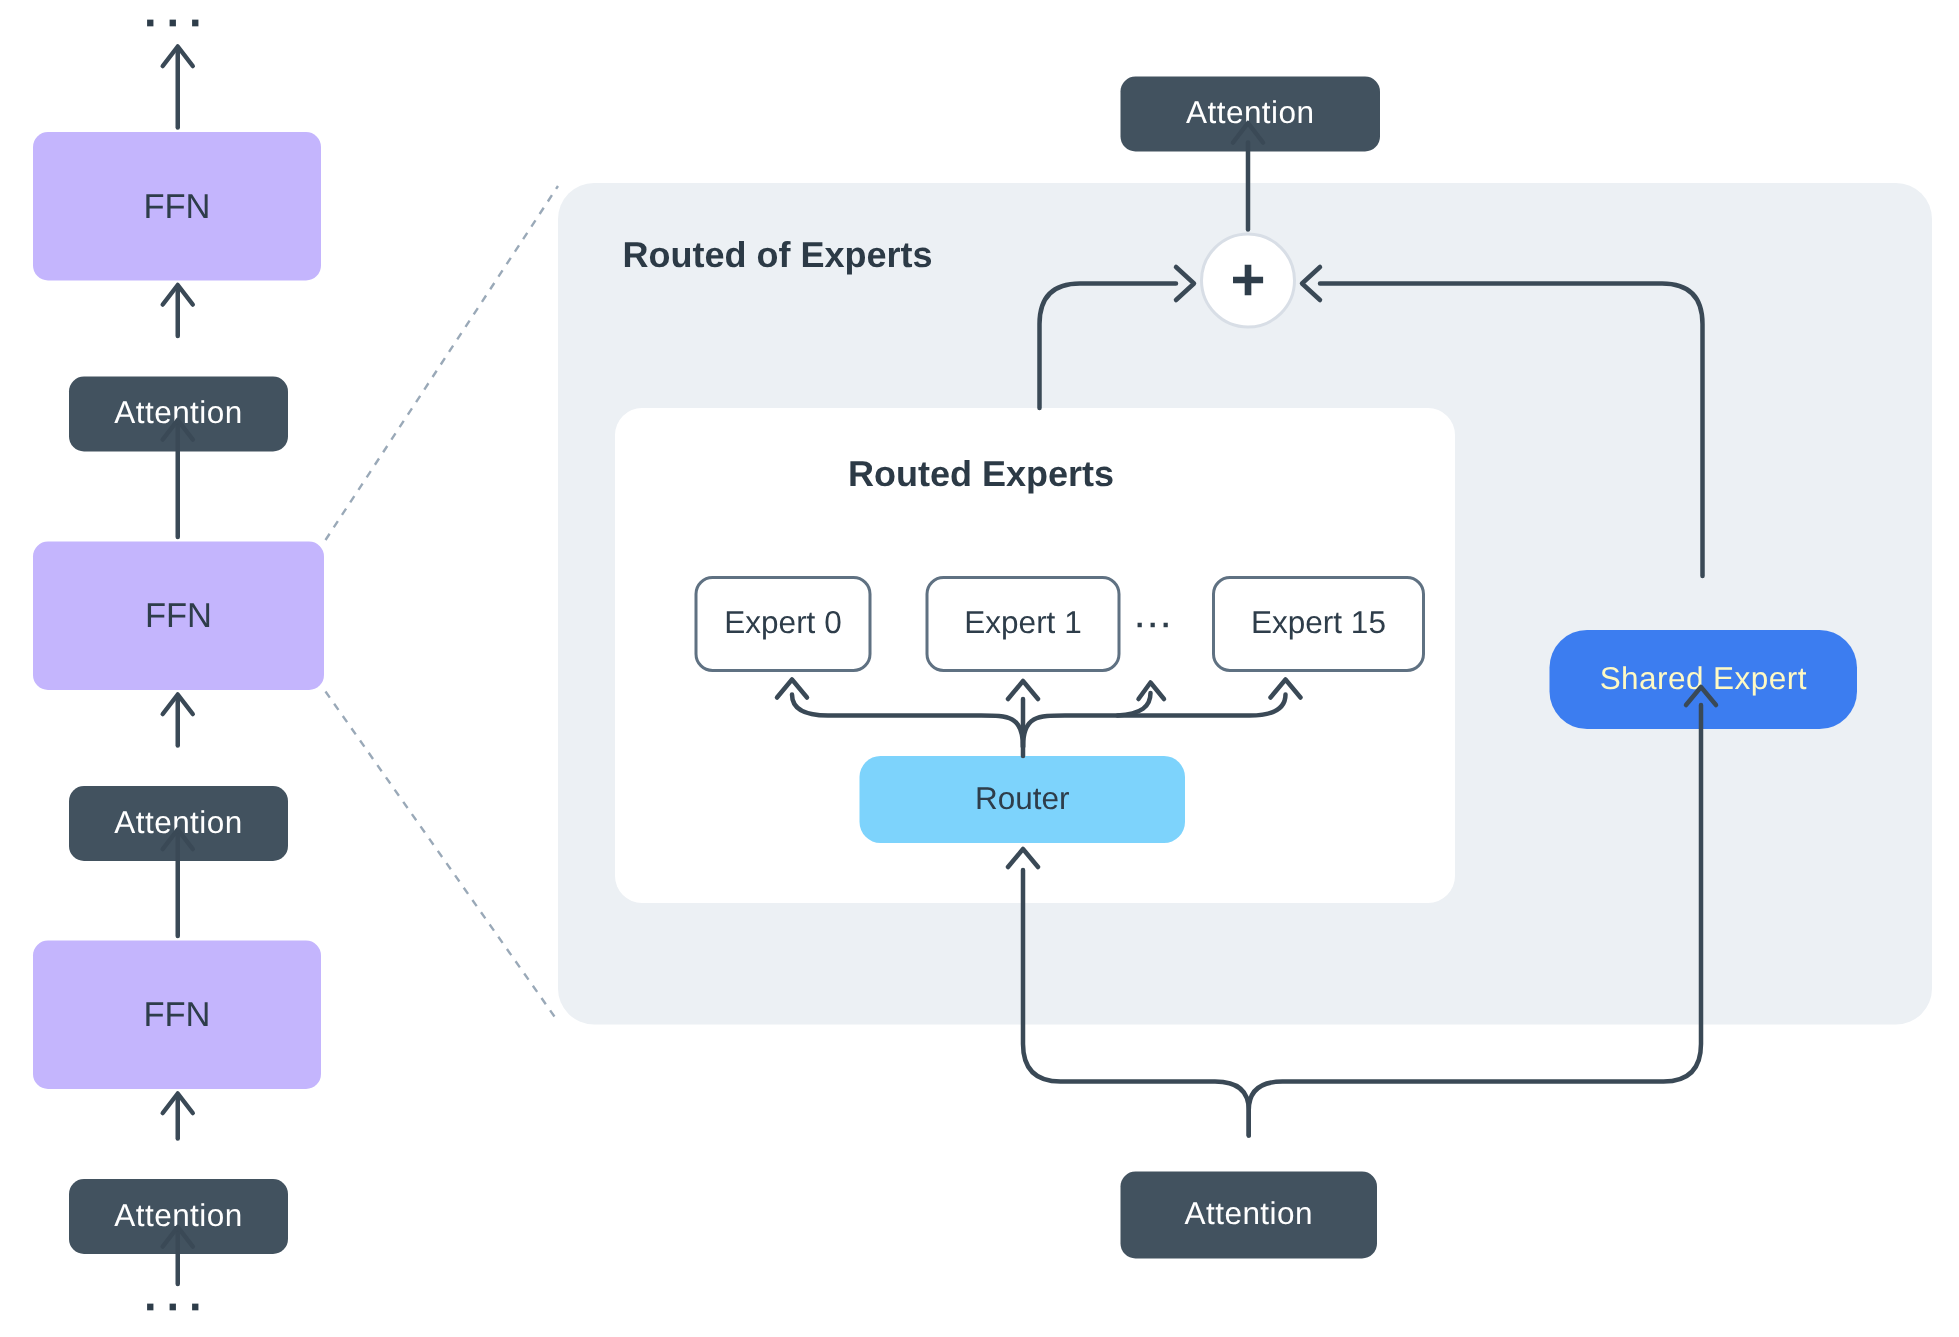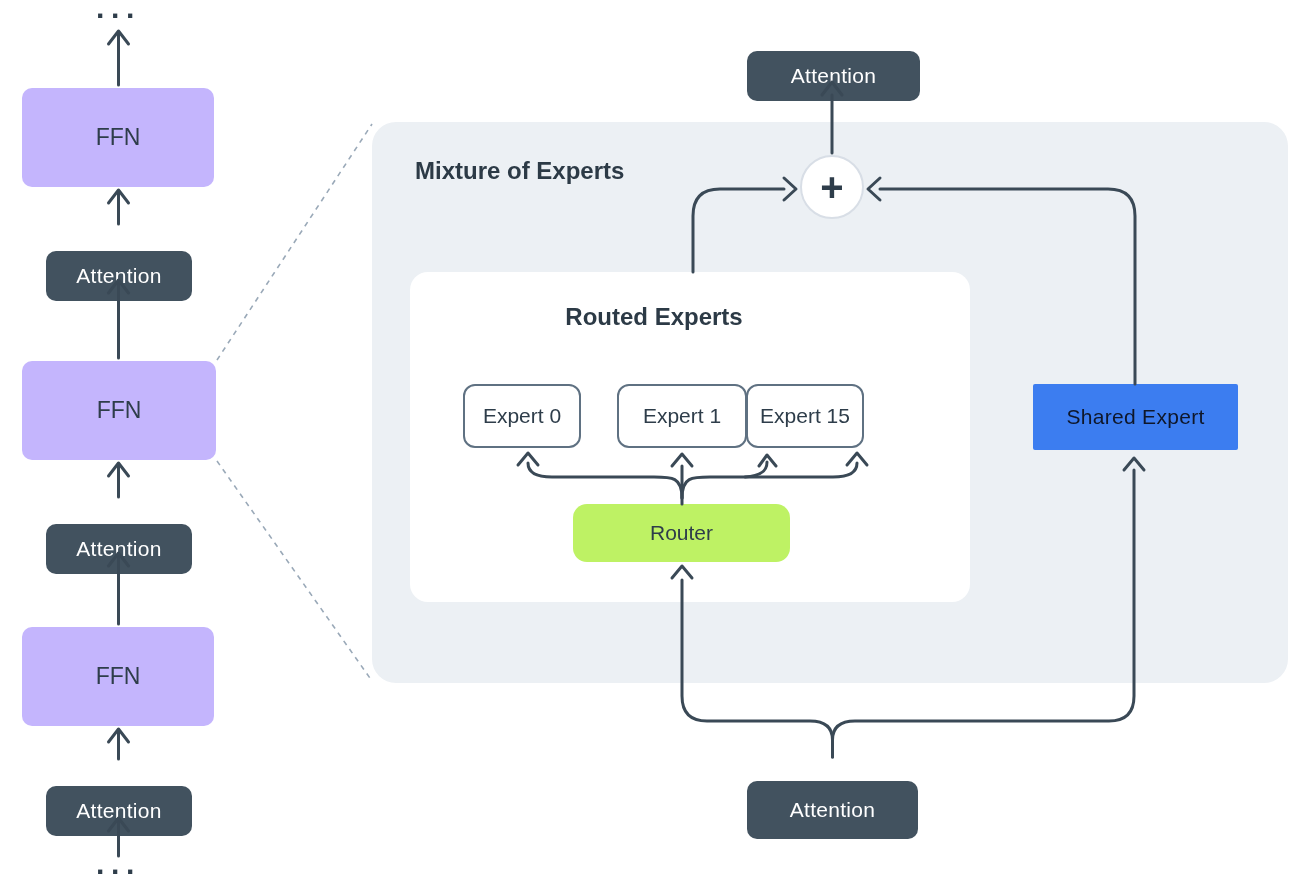--- a/index.html
+++ b/index.html
@@ -9,22 +9,22 @@
   }
   .abs{position:absolute;box-sizing:border-box;}
   .box{display:flex;align-items:center;justify-content:center;}
   .ffn-box{background:#c4b5fd;border-radius:10px;font-size:23px;font-weight:500;color:#2e3d4a;}
   .att-box{background:#42525f;border-radius:10px;font-size:21px;color:#ffffff;letter-spacing:.3px;margin-top:24px;}
   .moe-panel{background:#ecf0f4;border-radius:24px;}
   .moe-title{font-size:24px;font-weight:600;color:#2c3a46;}
   .white-box{background:#ffffff;border-radius:18px;}
   .routed-title{font-size:24px;font-weight:600;color:#2c3a46;text-align:center;}
   .expert-box{background:#ffffff;border:2px solid #5f7182;border-radius:12px;font-size:21px;color:#2e3d4a;}
-  .router-box{background:#bef264;border-radius:14px;font-size:21px;color:#2e3d4a;}
-  .shared-box{background:#3c7df0;border-radius:2px;font-size:21px;color:#0f172a;letter-spacing:.3px;}
+  .router-box{background:#7dd3fc;border-radius:14px;font-size:21px;color:#2e3d4a;}
+  .shared-box{background:#3c7df0;border-radius:25px;font-size:21px;color:#fef9c3;letter-spacing:.3px;margin-top:36px;}
   .plus-circle{background:#ffffff;border:2px solid #d8dee6;border-radius:50%;
     font-size:40px;font-weight:700;color:#2e3d4a;line-height:1;}
   .dots{font-size:30px;font-weight:700;letter-spacing:5px;color:#2e3d4a;text-align:center;line-height:30px;}
   .dots-small{font-size:20px;font-weight:700;letter-spacing:2px;color:#2e3d4a;text-align:center;line-height:28px;}
   svg.overlay{position:absolute;left:0;top:0;pointer-events:none;}
   svg .ln{stroke:#3a4956;stroke-width:3;fill:none;stroke-linecap:round;stroke-linejoin:round;}
   svg .dash{stroke:#9aa9b8;stroke-width:1.6;fill:none;stroke-dasharray:5 5;}
 </style>
 </head>
 <body>
@@ -56,21 +56,21 @@
 
     <div class="abs box att-box" style="left:46px;top:762px;width:146px;height:50px;">
       <span>Attention</span>
     </div>
 
     <div class="abs dots" style="left:88px;top:857px;width:61px;height:30px;">···</div>
   </div>
 
   <div class="abs moe-panel" style="left:372px;top:122px;width:916px;height:561px;"></div>
 
-  <div class="abs moe-title" style="left:415px;top:157px;">Mixture of Experts</div>
+  <div class="abs moe-title" style="left:415px;top:157px;">Routed of Experts</div>
 
   <div class="abs box att-box" style="left:747px;top:27px;width:173px;height:50px;">
     <span>Attention</span>
   </div>
 
   <div class="abs box att-box" style="left:747px;top:757px;width:171px;height:58px;">
     <span>Attention</span>
   </div>
 
   <div class="abs white-box" style="left:410px;top:272px;width:560px;height:330px;"></div>
@@ -80,21 +80,21 @@
   <div class="abs box expert-box" style="left:463px;top:384px;width:118px;height:64px;">
     <span>Expert 0</span>
   </div>
 
   <div class="abs box expert-box" style="left:617px;top:384px;width:130px;height:64px;text-align:right;">
     <span>Expert 1</span>
   </div>
 
   <div class="abs dots-small" style="left:752px;top:403px;width:36px;height:28px;">···</div>
 
-  <div class="abs box expert-box" style="left:746px;top:384px;width:118px;height:64px;">
+  <div class="abs box expert-box" style="left:808px;top:384px;width:142px;height:64px;">
     <span>Expert 15</span>
   </div>
 
   <div class="abs box router-box" style="left:573px;top:504px;width:217px;height:58px;">
     <span>Router</span>
   </div>
 
   <div class="abs box shared-box" style="left:1033px;top:384px;width:205px;height:66px;">
     <span>Shared Expert</span>
   </div>

